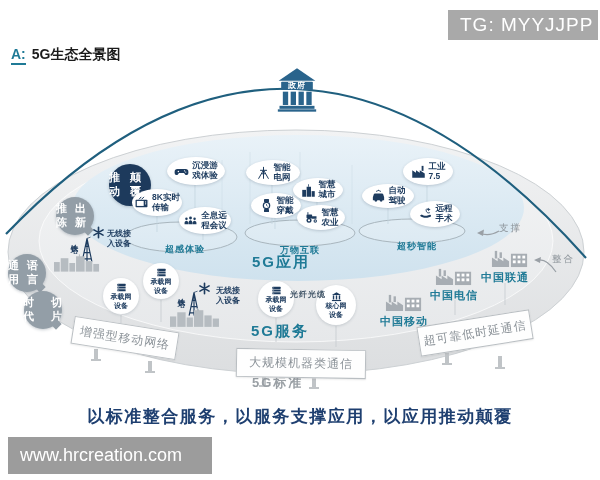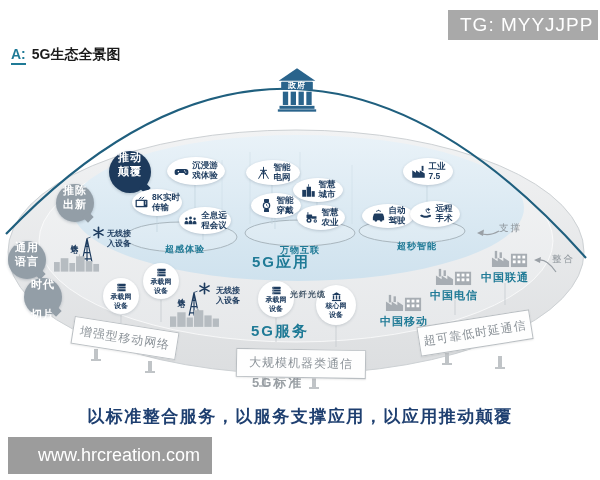--- a/index.html
+++ b/index.html
@@ -15,23 +15,23 @@
   .title .pfx{color:#1f7a96;border-bottom:2px solid #1f7a96;padding-bottom:1px;margin-right:6px;}
 
   
   .gov{position:absolute;left:277px;top:66px;width:40px;height:48px;color:#2a648c;}
   .gov .gicon{position:absolute;inset:0;}
   .gov .gicon svg{width:100%;height:100%;}
   .gov .glabel{position:absolute;left:0;right:0;top:14px;text-align:center;color:#fff;
                font-size:8px;font-weight:bold;letter-spacing:1px;}
 
   
-  .badge{position:absolute;border-radius:50%;color:#fff;display:flex;flex-direction:column;
-         align-items:center;font-weight:bold;font-size:11px;line-height:1.25;
-         letter-spacing:1px;box-shadow:0 1px 3px rgba(30,50,70,.25);}
+  .badge{position:absolute;border-radius:50%;color:#fff;display:flex;flex-direction:row;
+         align-items:center;justify-content:center;font-weight:bold;font-size:11px;line-height:1.25;
+         letter-spacing:1px;box-shadow:0 1px 3px rgba(30,50,70,.25);margin-top:13px;}
   .badge::after{content:"";position:absolute;width:8px;height:8px;background:inherit;
                 bottom:1px;right:2px;transform:rotate(45deg);}
   .badge.dark{background:#1d3a5c;}
   .badge.gray{background:#939ea7;}
 
   
   .bubble{position:absolute;background:#fff;border-radius:50%;display:flex;align-items:center;
           justify-content:center;gap:3px;box-shadow:0 1px 3px rgba(40,60,80,.22);color:#1e3c5f;}
   .bubble .ic{width:15px;height:15px;flex:none;}
   .bubble .ic svg{width:100%;height:100%;}
@@ -67,21 +67,21 @@
   
   .std-box{position:absolute;background:#fefefe;border:1px solid #b9bec2;color:#8b9298;
            display:flex;align-items:center;justify-content:center;font-size:12px;letter-spacing:1px;
            box-shadow:0 1px 2px rgba(0,0,0,.08);white-space:nowrap;}
 
   .ann{position:absolute;font-size:9.5px;color:#8e959b;letter-spacing:2px;}
 
   .slogan{position:absolute;left:0;top:405px;width:600px;text-align:center;font-size:17px;
           font-weight:bold;color:#1e3f70;letter-spacing:1.5px;font-family:Liberation Serif, serif;}
   .watermark{position:absolute;left:8px;top:437px;width:204px;height:37px;background:#9c9c9c;
-             color:#fff;font-size:18px;line-height:37px;padding-left:30px;box-sizing:border-box;}
+             color:#fff;font-size:18px;line-height:37px;padding-left:12px;box-sizing:border-box;}
 </style>
 </head>
 <body>
 
 <div class="stage">
 
   <svg class="abs" width="600" height="480" style="left:0;top:0;">
     <defs>
       <linearGradient id="g-outer" x1="0" y1="0" x2="0" y2="1">
         <stop offset="0" stop-color="#f2f3f4"></stop>
@@ -269,21 +269,21 @@
           <rect x="12" y="10" width="8" height="4"></rect>
           <circle cx="8" cy="16.5" r="4"></circle>
           <circle cx="8" cy="16.5" r="1.8" fill="#fff"></circle>
           <circle cx="18" cy="17.5" r="2.7"></circle>
           <circle cx="18" cy="17.5" r="1.1" fill="#fff"></circle>
           <rect x="5.5" y="3.5" width="1.5" height="4"></rect>
         </svg>
       </span>
     <span class="t"><span>智慧</span><br><span>农业</span></span>
   </div>
-  <div class="bubble" style="left:362px;top:184px;width:52px;height:24px;margin-top:20px;">
+  <div class="bubble" style="left:362px;top:184px;width:52px;height:24px;">
     <span class="ic">
         <svg viewBox="0 0 24 24" fill="currentColor">
           <path d="M3 13l1.5-4.5A2 2 0 016.4 7h11.2a2 2 0 011.9 1.5L21 13v5h-2.5a2.3 2.3 0 01-4.6 0H10.1a2.3 2.3 0 01-4.6 0H3z"></path>
           <path d="M8 4a6 6 0 018 0" stroke="currentColor" stroke-width="1.3" fill="none"></path>
           <circle cx="12" cy="2" r="0.9"></circle>
         </svg>
       </span>
     <span class="t"><span>自动</span><br><span>驾驶</span></span>
   </div>
   <div class="bubble" style="left:403px;top:158px;width:50px;height:27px;">

